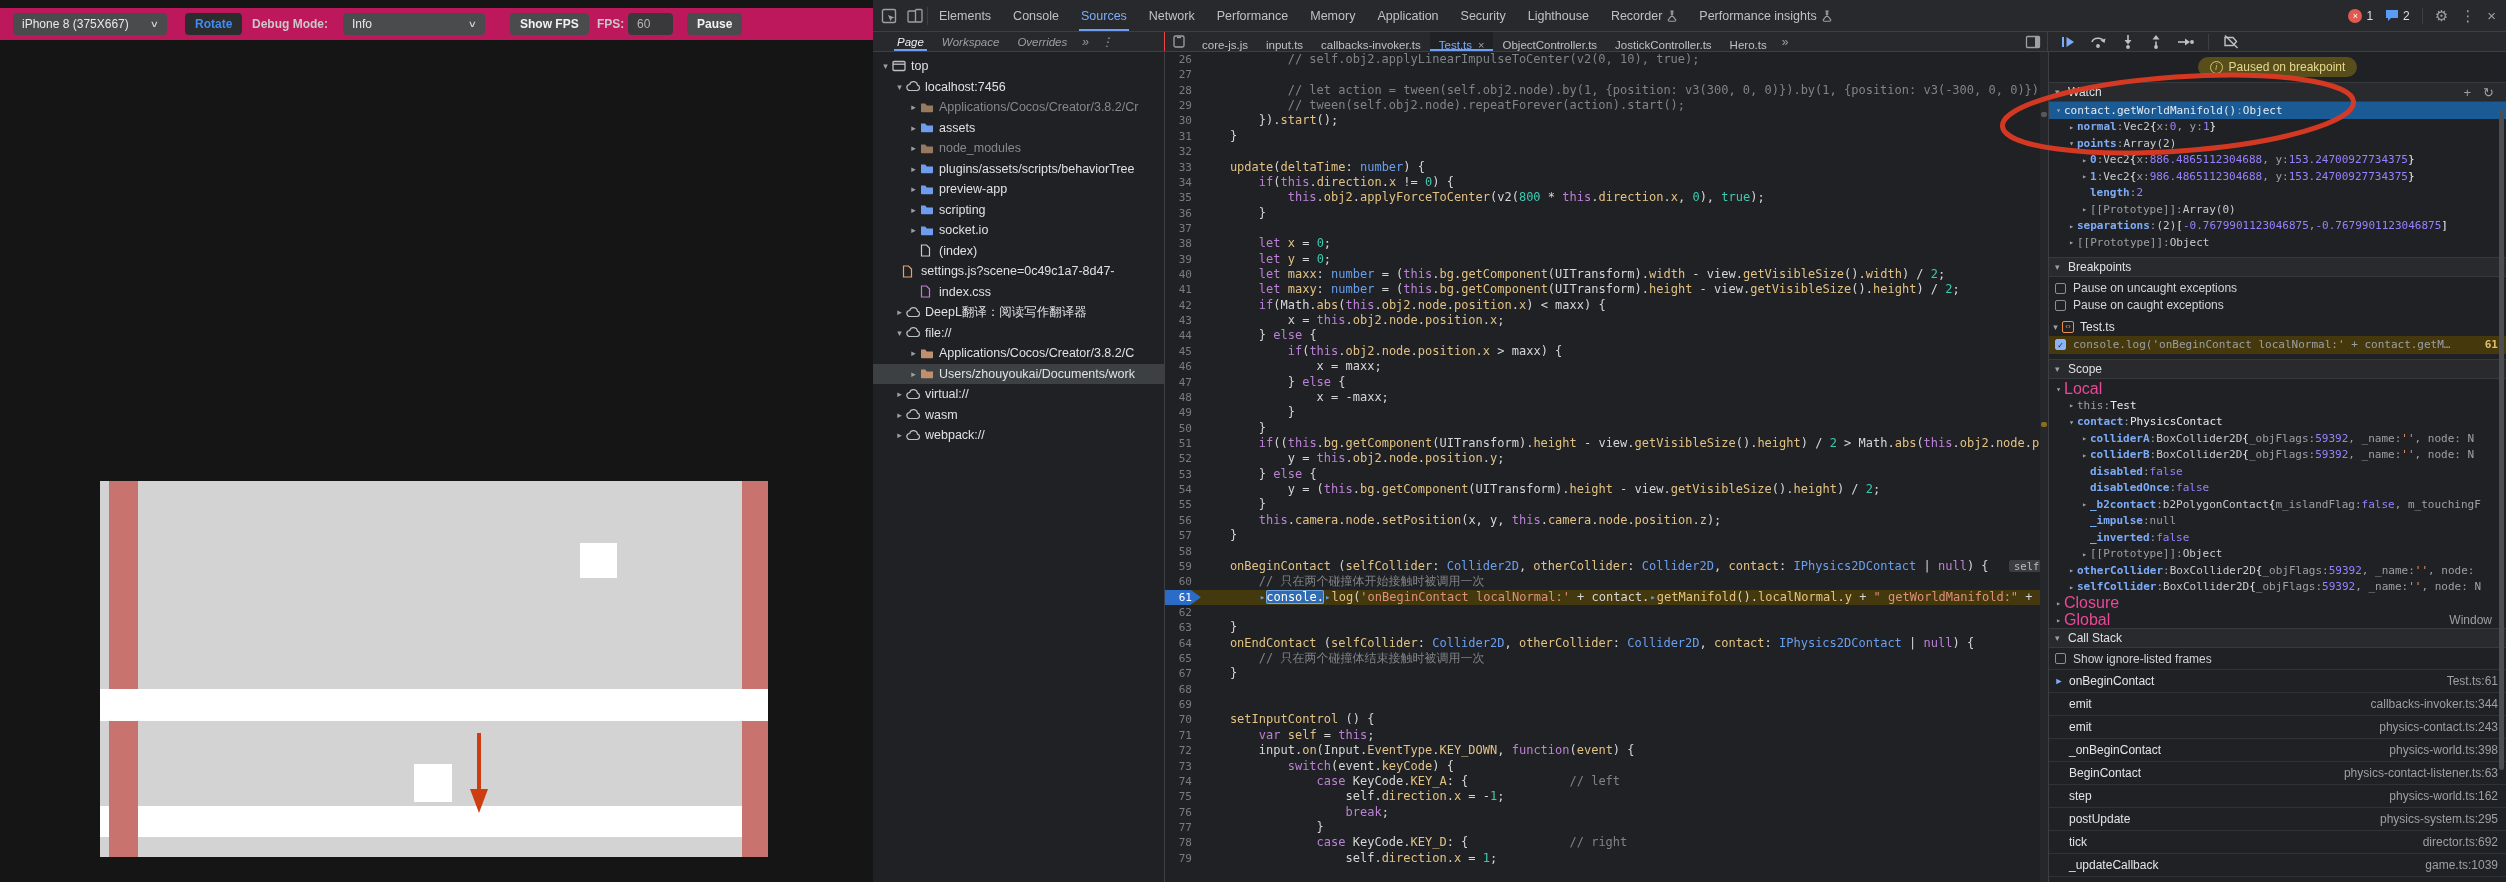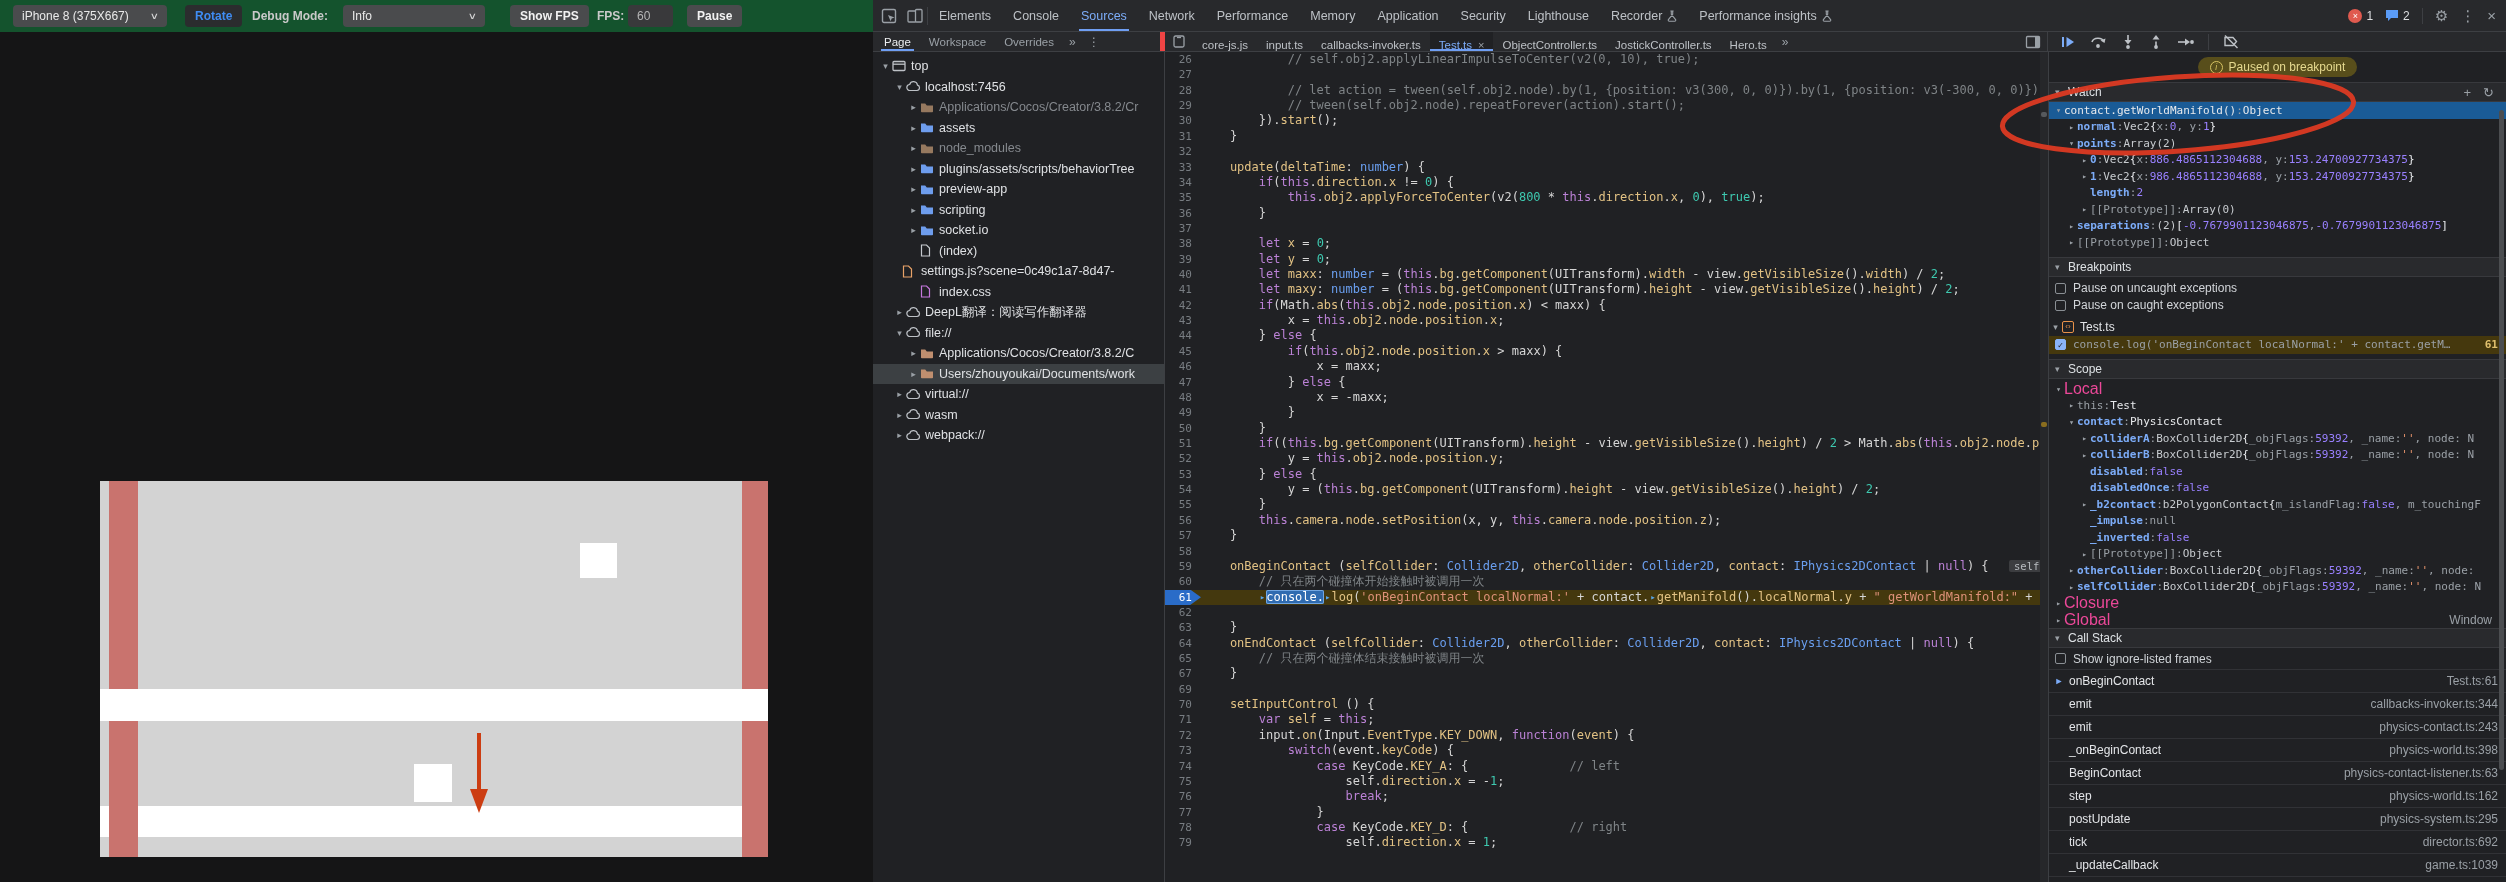--- a/index.html
+++ b/index.html
@@ -1,21 +1,21 @@
 <!DOCTYPE html>
 <html><head>
 <meta charset="utf-8">
 <style>
   html,body{margin:0;padding:0;background:#000;}
   #app{position:relative;width:2506px;height:882px;background:#141414;overflow:hidden;
        font-family:"Liberation Sans",sans-serif;-webkit-font-smoothing:antialiased;}
 
   
   .preview{position:absolute;left:0;top:0;width:873px;height:882px;background:#151516;}
-  .ptoolbar{position:absolute;left:0;top:0;width:100%;height:32px;background:#14532d;}
+  .ptoolbar{position:absolute;left:0;top:8px;width:100%;height:32px;background:#be185d;}
   .pselect{position:absolute;top:5px;height:22px;background:#4a4b4d;border-radius:4px;color:#e9e9e9;
            font-size:12px;display:flex;align-items:center;justify-content:space-between;padding:0 9px;box-sizing:border-box;}
   .pselect .chev{font-size:9px;color:#d6d6d6;margin-left:10px;transform:scaleX(1.4);}
   .pbtn{position:absolute;top:5px;height:22px;background:#4a4b4d;border-radius:4px;color:#f2f2f2;
         font-size:12px;font-weight:bold;display:flex;align-items:center;padding:0 10px;}
   .rotate{background:#2b2c2e;color:#3f8cf3;}
   .plabel{position:absolute;top:9px;color:#c9c9c9;font-size:12px;font-weight:bold;}
   .pinput{position:absolute;top:5px;height:22px;background:#39393b;border-radius:4px;color:#b5b5b5;
           font-size:12px;display:flex;align-items:center;padding:0 9px;box-sizing:border-box;}
   .dev-device{left:13px;width:154px;}
@@ -47,21 +47,21 @@
   .dt-tab.active{color:#7cacf8;}
   .dt-tab.active::after{content:"";position:absolute;left:9px;right:9px;bottom:0;height:2.5px;background:#6f9ef3;}
   .dt-right{margin-left:auto;display:flex;align-items:center;gap:12px;padding-right:10px;}
   .badge{display:flex;align-items:center;gap:4px;color:#dcdee0;font-size:12px;}
   .errdot{width:14px;height:14px;border-radius:50%;background:#e05a4f;color:#fff;font-size:9px;display:flex;align-items:center;justify-content:center;}
   .ghost{color:#9aa0a6;font-size:15px;}
   .vsep{width:1px;height:16px;background:#3d3f43;}
 
   .dt-bar2{height:20px;background:#28292c;border-bottom:1px solid #3d3f43;display:flex;box-sizing:border-box;}
   .b2sec{display:flex;align-items:stretch;box-sizing:border-box;}
-  .b2s1{width:292px;border-right:5px solid #ef4444;padding-left:2px;}
+  .b2s1{width:292px;border-right:1px solid #ef4444;padding-left:15px;font-style:italic;}
   .b2s2{width:883px;border-right:1px solid #3d3f43;}
   .b2s3{flex:1;align-items:center;gap:14px;padding-left:12px;}
   .mini-tab{position:relative;display:flex;align-items:center;padding:0 9px;color:#9aa0a6;font-size:11.5px;white-space:nowrap;}
   .mini-tab.active{color:#eceef0;}
   .mini-tab.active::after{content:"";position:absolute;left:6px;right:6px;bottom:0;height:2px;background:#6f9ef3;}
   .etab{position:relative;display:flex;align-items:flex-end;gap:6px;padding:0 9px;color:#bdc1c6;font-size:11.5px;white-space:nowrap;}
   .etab.active{color:#7cacf8;background:#202124;}
   .etab.active::after{content:"";position:absolute;left:0;right:0;bottom:0;height:2px;background:#6f9ef3;}
   .etab .close{color:#9aa0a6;font-size:11px;}
   .ov-chev{display:flex;align-items:center;color:#9aa0a6;padding:0 6px;font-size:12px;}
@@ -558,20 +558,21 @@
           <div class="code-line"><span class="ln">57</span><span class="lcontent"><span class="sg-pl">    }</span></span></div>
           <div class="code-line"><span class="ln">58</span><span class="lcontent"></span></div>
           <div class="code-line"><span class="ln">59</span><span class="lcontent"><span class="sg-pr">    onBeginContact</span><span class="sg-pl"> (</span><span class="sg-pr">selfCollider</span><span class="sg-pl">: </span><span class="sg-ty">Collider2D</span><span class="sg-pl">, </span><span class="sg-pr">otherCollider</span><span class="sg-pl">: </span><span class="sg-ty">Collider2D</span><span class="sg-pl">, </span><span class="sg-pr">contact</span><span class="sg-pl">: </span><span class="sg-ty">IPhysics2DContact</span><span class="sg-pl"> | </span><span class="sg-kw">null</span><span class="sg-pl">) {  </span><span class="sg-chip">selfCollider =</span></span></div>
           <div class="code-line"><span class="ln">60</span><span class="lcontent"><span class="sg-cm">        // 只在两个碰撞体开始接触时被调用一次</span></span></div>
           <div class="code-line paused"><span class="ln">61</span><span class="lcontent"><span class="sg-pl">        </span><span class="sg-mk">▸</span><span class="sg-selbox">console.</span><span class="sg-mk">▸</span><span class="sg-pr">log</span><span class="sg-pl">(</span><span class="sg-str">'onBeginContact localNormal:'</span><span class="sg-pl"> + contact.</span><span class="sg-mk">▸</span><span class="sg-pr">getManifold</span><span class="sg-pl">().</span><span class="sg-pr">localNormal</span><span class="sg-pl">.</span><span class="sg-pr">y</span><span class="sg-pl"> + </span><span class="sg-str">" getWorldManifold:"</span><span class="sg-pl"> + contact.</span></span></div>
           <div class="code-line"><span class="ln">62</span><span class="lcontent"></span></div>
           <div class="code-line"><span class="ln">63</span><span class="lcontent"><span class="sg-pl">    }</span></span></div>
           <div class="code-line"><span class="ln">64</span><span class="lcontent"><span class="sg-pr">    onEndContact</span><span class="sg-pl"> (</span><span class="sg-pr">selfCollider</span><span class="sg-pl">: </span><span class="sg-ty">Collider2D</span><span class="sg-pl">, </span><span class="sg-pr">otherCollider</span><span class="sg-pl">: </span><span class="sg-ty">Collider2D</span><span class="sg-pl">, </span><span class="sg-pr">contact</span><span class="sg-pl">: </span><span class="sg-ty">IPhysics2DContact</span><span class="sg-pl"> | </span><span class="sg-kw">null</span><span class="sg-pl">) {</span></span></div>
           <div class="code-line"><span class="ln">65</span><span class="lcontent"><span class="sg-cm">        // 只在两个碰撞体结束接触时被调用一次</span></span></div>
           <div class="code-line"><span class="ln">67</span><span class="lcontent"><span class="sg-pl">    }</span></span></div>
+          <div class="code-line"><span class="ln">68</span><span class="lcontent"></span></div>
           <div class="code-line"><span class="ln">69</span><span class="lcontent"></span></div>
           <div class="code-line"><span class="ln">70</span><span class="lcontent"><span class="sg-pr">    setInputControl</span><span class="sg-pl"> () {</span></span></div>
           <div class="code-line"><span class="ln">71</span><span class="lcontent"><span class="sg-kw">        var</span><span class="sg-pr"> self</span><span class="sg-pl"> = </span><span class="sg-kw">this</span><span class="sg-pl">;</span></span></div>
           <div class="code-line"><span class="ln">72</span><span class="lcontent"><span class="sg-pl">        input.</span><span class="sg-pr">on</span><span class="sg-pl">(Input.</span><span class="sg-pr">EventType</span><span class="sg-pl">.</span><span class="sg-pr">KEY_DOWN</span><span class="sg-pl">, </span><span class="sg-kw">function</span><span class="sg-pl">(</span><span class="sg-pr">event</span><span class="sg-pl">) {</span></span></div>
           <div class="code-line"><span class="ln">73</span><span class="lcontent"><span class="sg-kw">            switch</span><span class="sg-pl">(event.</span><span class="sg-pr">keyCode</span><span class="sg-pl">) {</span></span></div>
           <div class="code-line"><span class="ln">74</span><span class="lcontent"><span class="sg-kw">                case</span><span class="sg-pl"> KeyCode.</span><span class="sg-pr">KEY_A</span><span class="sg-pl">: {</span><span class="sg-cm">              // left</span></span></div>
           <div class="code-line"><span class="ln">75</span><span class="lcontent"><span class="sg-pl">                    self.</span><span class="sg-pr">direction</span><span class="sg-pl">.</span><span class="sg-pr">x</span><span class="sg-pl"> = -</span><span class="sg-num">1</span><span class="sg-pl">;</span></span></div>
           <div class="code-line"><span class="ln">76</span><span class="lcontent"><span class="sg-kw">                    break</span><span class="sg-pl">;</span></span></div>
           <div class="code-line"><span class="ln">77</span><span class="lcontent"><span class="sg-pl">                }</span></span></div>
           <div class="code-line"><span class="ln">78</span><span class="lcontent"><span class="sg-kw">                case</span><span class="sg-pl"> KeyCode.</span><span class="sg-pr">KEY_D</span><span class="sg-pl">: {</span><span class="sg-cm">              // right</span></span></div>

